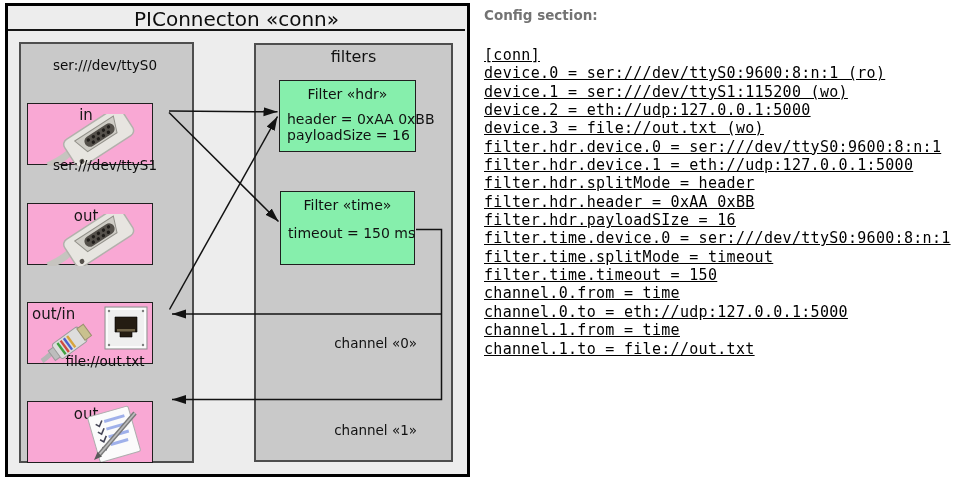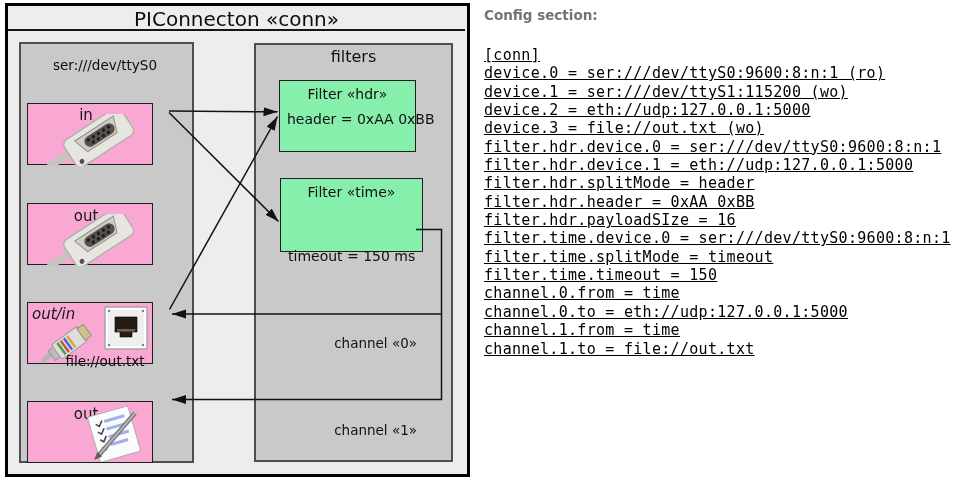--- a/index.html
+++ b/index.html
@@ -19,25 +19,25 @@
 
   
   .dev-label{position:absolute;text-align:center;font-size:13.5px;color:#0c0c0c;white-space:nowrap;}
   .dev-box{position:absolute;left:27px;width:124px;height:60px;background:#f9a8d4;border:1.5px solid #1f1f1f;box-sizing:content-box;margin-top:24px;}
   .port-label{position:absolute;font-size:15px;color:#161616;}
   .port-center{left:28px;top:2px;width:60px;text-align:center;}
 
   
   .filter-box{position:absolute;background:#86efac;border:1.5px solid #1f1f1f;box-sizing:content-box;}
   .filter-hdr-box{left:279px;top:80px;width:135px;height:70px;}
-  .filter-time-box{left:280px;top:178px;width:133px;height:72px;padding-left:8px;}
+  .filter-time-box{left:280px;top:191px;width:133px;height:72px;}
   .filter-title{position:absolute;left:0;top:5px;width:100%;text-align:center;font-size:14px;}
   .filter-attrs{position:absolute;left:7px;font-size:14px;line-height:15.5px;white-space:nowrap;}
   .filter-hdr-box .filter-attrs{top:31px;}
-  .filter-time-box .filter-attrs{top:34px;margin-top:36px;}
+  .filter-time-box .filter-attrs{top:34px;}
 
   
   .channel-label{position:absolute;left:320px;width:97px;text-align:right;font-size:13.5px;white-space:nowrap;margin-top:40px;}
 
   
   .arrows{position:absolute;left:0;top:0;width:480px;height:484px;pointer-events:none;}
 
   
   .config-heading{position:absolute;left:484px;top:7px;font-family:"DejaVu Sans",sans-serif;font-weight:bold;font-size:13.5px;color:#737373;}
   .config-text{position:absolute;left:484px;top:46px;margin:0;font-family:"DejaVu Sans Mono",monospace;font-size:15px;line-height:18.35px;letter-spacing:0.3px;color:#000;white-space:pre;text-decoration:underline;}
@@ -73,20 +73,21 @@
           <circle cx="74" cy="22.5" r="1.7" fill="#201d1a"></circle>
         <circle cx="53" cy="27" r="1.7" fill="#201d1a"></circle>
           <circle cx="59" cy="27" r="1.7" fill="#201d1a"></circle>
           <circle cx="65" cy="27" r="1.7" fill="#201d1a"></circle>
           <circle cx="71" cy="27" r="1.7" fill="#201d1a"></circle>
         <circle cx="33" cy="37" r="2.4" fill="#55514b"></circle>
       </g>
     </svg>
   </div>
 
+  <div class="dev-label" style="left:25px;top:157px;width:160px;">ser:///dev/ttyS1</div>
   <div class="dev-box" style="top:179px;">
     <span class="port-label port-center" style="top:3px;">out</span>
     <svg style="position:absolute;left:12px;top:10px;" width="108" height="52" viewBox="0 0 108 52">
       <path d="M8 52 C 16 48, 26 44, 34 34" stroke="#c6c4bf" stroke-width="7" fill="none"></path>
       <g transform="rotate(-33 55 27)">
         <rect x="26" y="10" width="68" height="32" rx="6" fill="#e7e5e0" stroke="#b3b1ac" stroke-width="1.5"></rect>
         <path d="M38 16 h46 l-6 16 h-35 z" fill="#cfcdc6" stroke="#93918a" stroke-width="1"></path>
         <rect x="45" y="19" width="34" height="11" rx="5.5" fill="#55514b"></rect>
         <circle cx="50" cy="22.5" r="1.7" fill="#201d1a"></circle>
           <circle cx="56" cy="22.5" r="1.7" fill="#201d1a"></circle>
@@ -96,21 +97,21 @@
         <circle cx="53" cy="27" r="1.7" fill="#201d1a"></circle>
           <circle cx="59" cy="27" r="1.7" fill="#201d1a"></circle>
           <circle cx="65" cy="27" r="1.7" fill="#201d1a"></circle>
           <circle cx="71" cy="27" r="1.7" fill="#201d1a"></circle>
         <circle cx="33" cy="37" r="2.4" fill="#55514b"></circle>
       </g>
     </svg>
   </div>
 
   <div class="dev-box" style="top:278px;">
-    <span class="port-label" style="left:4px;top:2px;font-style:italic;">out/in</span>
+    <span class="port-label" style="left:4px;top:2px;">out/in</span>
     <svg style="position:absolute;right:4px;top:3px;" width="44" height="44" viewBox="0 0 44 44">
       <rect x="1" y="1" width="42" height="42" fill="#efefef" stroke="#8f8f8f"></rect>
       <rect x="3" y="3" width="38" height="38" fill="none" stroke="#ffffff" stroke-width="1.5"></rect>
       <path d="M11 11 h22 v15 h-5 v5 h-12 v-5 h-5 z" fill="#241c12" stroke="#000" stroke-width="0.6"></path>
       <rect x="13" y="23" width="18" height="2.5" fill="#6f6348"></rect>
       <circle cx="5" cy="5" r="1.2" fill="#7c7c7c"></circle>
         <circle cx="39" cy="5" r="1.2" fill="#7c7c7c"></circle>
       <circle cx="5" cy="39" r="1.2" fill="#7c7c7c"></circle>
         <circle cx="39" cy="39" r="1.2" fill="#7c7c7c"></circle>
     </svg>
@@ -146,20 +147,21 @@
       <line x1="21" y1="51" x2="57" y2="9" stroke="#7a7a7a" stroke-width="4.5"></line>
       <line x1="21" y1="51" x2="57" y2="9" stroke="#bcbcbc" stroke-width="1.8"></line>
       <path d="M16 56 l8 -3.5 -4.5 -4.5 z" fill="#5a5a5a"></path>
     </svg>
   </div>
 
   <div class="filter-box filter-hdr-box">
     <div class="filter-title">Filter «hdr»</div>
     <div class="filter-attrs">
       <div>header = 0xAA 0xBB</div>
+      <div>payloadSize = 16</div>
     </div>
   </div>
   <div class="filter-box filter-time-box">
     <div class="filter-title">Filter «time»</div>
     <div class="filter-attrs">
       <div>timeout = 150 ms</div>
     </div>
   </div>
 
   <div class="channel-label" style="top:295px;">channel «0»</div>

